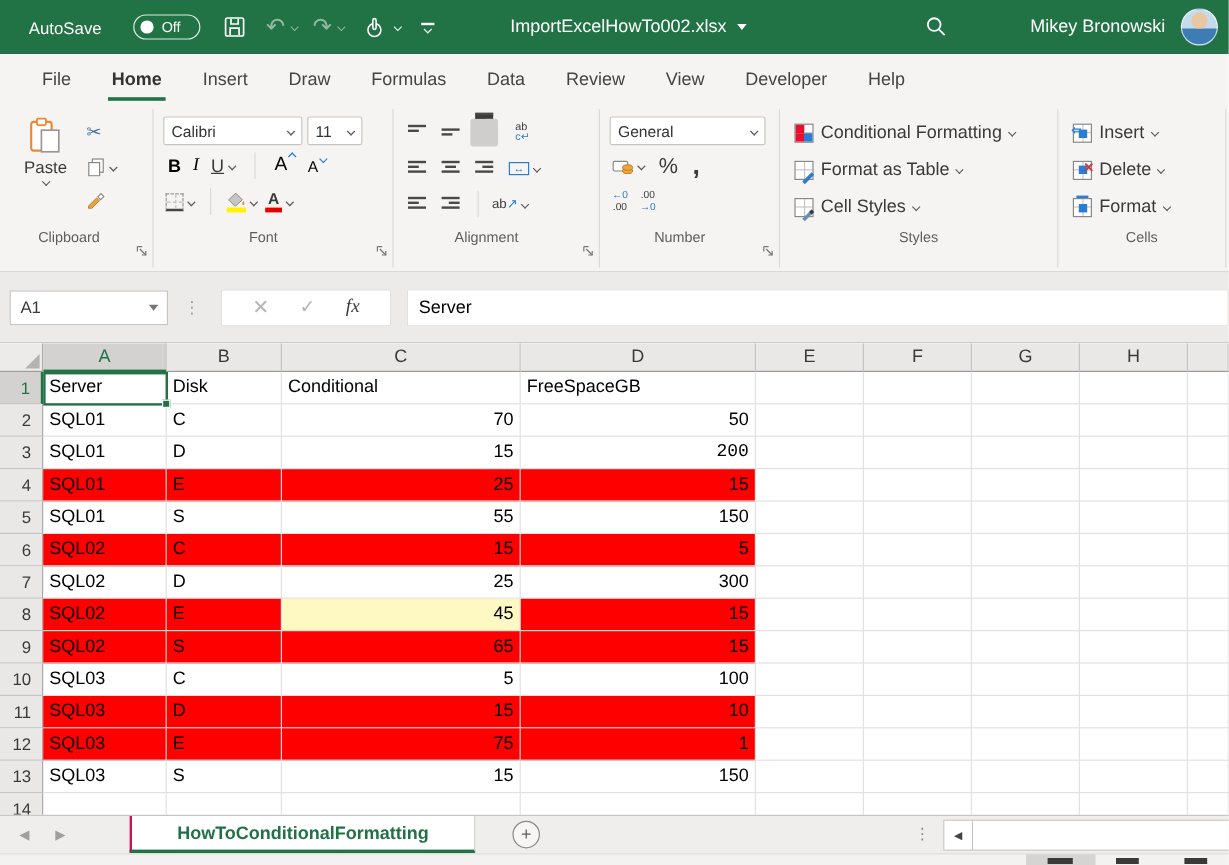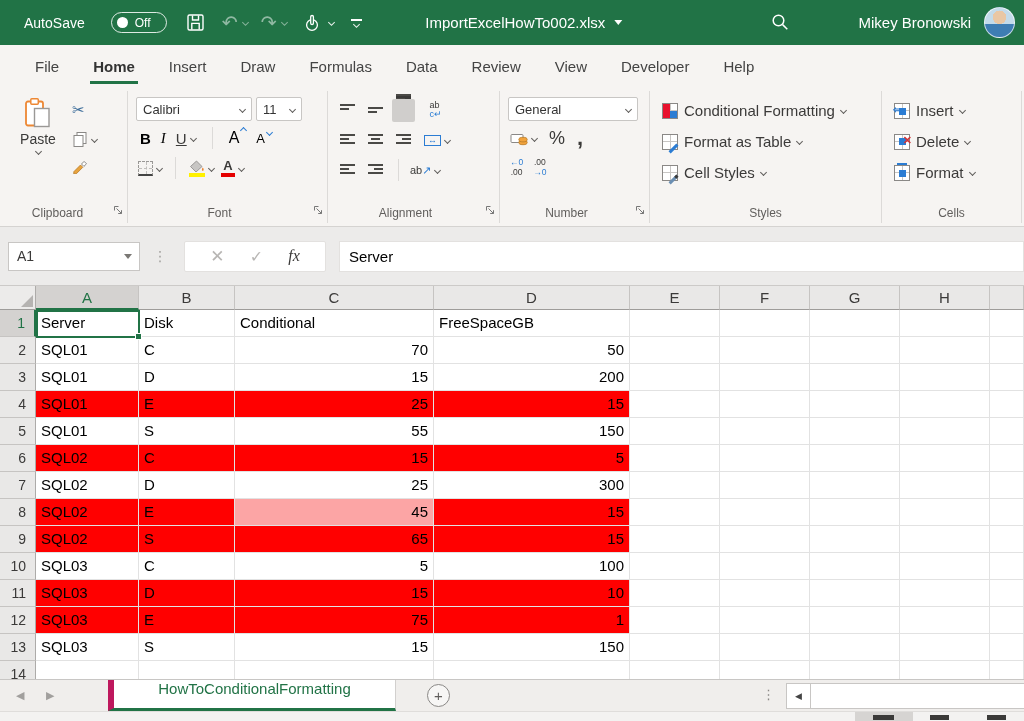--- a/index.html
+++ b/index.html
@@ -32,21 +32,21 @@
 
   
   .tabrow{position:absolute;top:45px;left:0;width:1024px;height:44px;background:#F6F4F2;display:flex;align-items:center;padding-left:18px}
   .rtab{position:relative;padding:0 17px;font-size:15px;color:#444;height:44px;line-height:44px;cursor:default;white-space:nowrap}
   .rtab.active{font-weight:700;color:#333}
   .rtab.active:after{content:'';position:absolute;left:14px;right:14px;bottom:5px;height:3px;background:#217346}
 
   
   .ribbon{position:absolute;top:89px;left:0;width:1024px;height:138px;background:#F6F4F2;border-bottom:1px solid #D5D3D1;display:flex;padding:2px 0 0 4px}
   .rgroup{position:relative;height:132px;border-right:1px solid #DCDAD8;padding:4px 6px 20px 8px;flex-shrink:0}
-  .glabel{position:absolute;bottom:3px;left:0;right:16px;text-align:center;font-size:12px;color:#605E5C}
+  .glabel{position:absolute;bottom:18px;left:0;right:16px;text-align:center;font-size:12px;color:#605E5C}
   .glabel.full{right:0}
   .launcher{position:absolute;bottom:4px;right:4px}
   .rrow{display:flex;align-items:center;height:30px}
   .ribtn{display:inline-flex;align-items:center;gap:4px;color:#3B3A39}
   .combo{background:#fff;border:1px solid #C8C6C4;height:24px;display:flex;align-items:center;padding:0 6px;font-size:13px;color:#333;border-radius:2px}
   .combo .cx{flex:1}
   .sep-v{width:1px;height:22px;background:#DCDAD8;margin:0 6px}
 
   
   .clip{display:flex}
@@ -125,21 +125,21 @@
   .rh{width:36px;background:#E9E8E7;border-right:1px solid #ADABA9;border-bottom:1px solid #C6C4C2;font-size:14px;color:#3B3A39;text-align:right;padding-right:9px;line-height:27px;flex-shrink:0}
   .rh.sel{color:#217346;background:#D4D2D0;border-right:2px solid #217346}
   .cell{border-right:1px solid #E2E2E2;border-bottom:1px solid #E2E2E2;font-size:15px;color:#000;padding:0 5px;line-height:25px;white-space:nowrap;overflow:hidden;flex-shrink:0}
   .cell.num{text-align:right}
   .selbox{position:absolute;left:36px;top:24px;width:104px;height:28px;border:2px solid #217346;pointer-events:none}
   .handle{position:absolute;right:-4px;bottom:-4px;width:7px;height:7px;background:#217346;border:1px solid #fff}
 
   
   .sheetbar{position:absolute;top:679px;left:0;width:1024px;height:32px;background:#F0EEEC;border-top:1px solid #C8C6C4}
   .nav-arr{position:absolute;top:9px;font-size:11px;color:#A19F9D}
-  .sheettab{position:absolute;left:108px;top:0;width:288px;height:31px;background:#fff;border-left:6px solid #be185d;border-right:1px solid #D2D0CE;border-bottom:3px solid #217346;display:flex;justify-content:center;font-size:15px;font-weight:400;color:#217346}
+  .sheettab{position:absolute;left:108px;top:0;width:288px;height:31px;background:#fff;border-left:2px solid #be185d;border-right:1px solid #D2D0CE;border-bottom:3px solid #217346;display:flex;align-items:center;justify-content:center;font-size:15px;font-weight:700;color:#217346}
   .addsheet{position:absolute;left:427px;top:4px;width:23px;height:23px;border:1px solid #8A8886;border-radius:50%;display:flex;align-items:center;justify-content:center;font-size:15px;color:#605E5C;background:#F7F6F5}
   .sb-dots{position:absolute;left:762px;top:7px;color:#8A8886;font-size:13px}
   .hscroll-btn{position:absolute;left:786px;top:3px;width:25px;height:26px;background:#fff;border:1px solid #C8C6C4;display:flex;align-items:center;justify-content:center;font-size:9px;color:#444}
   .hscroll-track{position:absolute;left:811px;top:3px;width:213px;height:26px;background:#fff;border-top:1px solid #C8C6C4;border-bottom:1px solid #C8C6C4}
 
   
   .statusbar{position:absolute;top:711px;left:0;width:1024px;height:10px;background:#F3F2F1;border-top:1px solid #DFDDDB}
   .vb-press{position:absolute;left:855px;top:0;width:58px;height:10px;background:#D6D4D2}
   .vb{position:absolute;top:3px;height:5px;background:#3B3A39}
 </style>
@@ -524,21 +524,21 @@
           <div class="cell" style="width: 90px;"></div>
           <div class="cell" style="width: 90px;"></div>
           <div class="cell" style="width: 90px;"></div>
           <div class="cell" style="width: 34px;"></div>
         </div>
         <div class="grow">
           <div class="rh">3</div>
           <div class="cell" style="width: 103px;">SQL01</div>
           <div class="cell" style="width: 96px;">D</div>
           <div class="cell num" style="width: 199px;">15</div>
-          <div class="cell num" style="width: 196px;">200</div>
+          <div class="cell num" style="width: 196px; font-family: Liberation Mono, monospace;">200</div>
           <div class="cell" style="width: 90px;"></div>
           <div class="cell" style="width: 90px;"></div>
           <div class="cell" style="width: 90px;"></div>
           <div class="cell" style="width: 90px;"></div>
           <div class="cell" style="width: 34px;"></div>
         </div>
         <div class="grow">
           <div class="rh">4</div>
           <div class="cell" style="width: 103px; background: rgb(255, 0, 0);">SQL01</div>
           <div class="cell" style="width: 96px; background: rgb(255, 0, 0);">E</div>
@@ -583,21 +583,21 @@
           <div class="cell" style="width: 90px;"></div>
           <div class="cell" style="width: 90px;"></div>
           <div class="cell" style="width: 90px;"></div>
           <div class="cell" style="width: 90px;"></div>
           <div class="cell" style="width: 34px;"></div>
         </div>
         <div class="grow">
           <div class="rh">8</div>
           <div class="cell" style="width: 103px; background: rgb(255, 0, 0);">SQL02</div>
           <div class="cell" style="width: 96px; background: rgb(255, 0, 0);">E</div>
-          <div class="cell num" style="width: 199px; background: #fca5a5; text-align: right;">45</div>
+          <div class="cell num" style="width: 199px; background: #fef9c3; text-align: right;">45</div>
           <div class="cell num" style="width: 196px; background: rgb(255, 0, 0);">15</div>
           <div class="cell" style="width: 90px;"></div>
           <div class="cell" style="width: 90px;"></div>
           <div class="cell" style="width: 90px;"></div>
           <div class="cell" style="width: 90px;"></div>
           <div class="cell" style="width: 34px;"></div>
         </div>
         <div class="grow">
           <div class="rh">9</div>
           <div class="cell" style="width: 103px; background: rgb(255, 0, 0);">SQL02</div>

